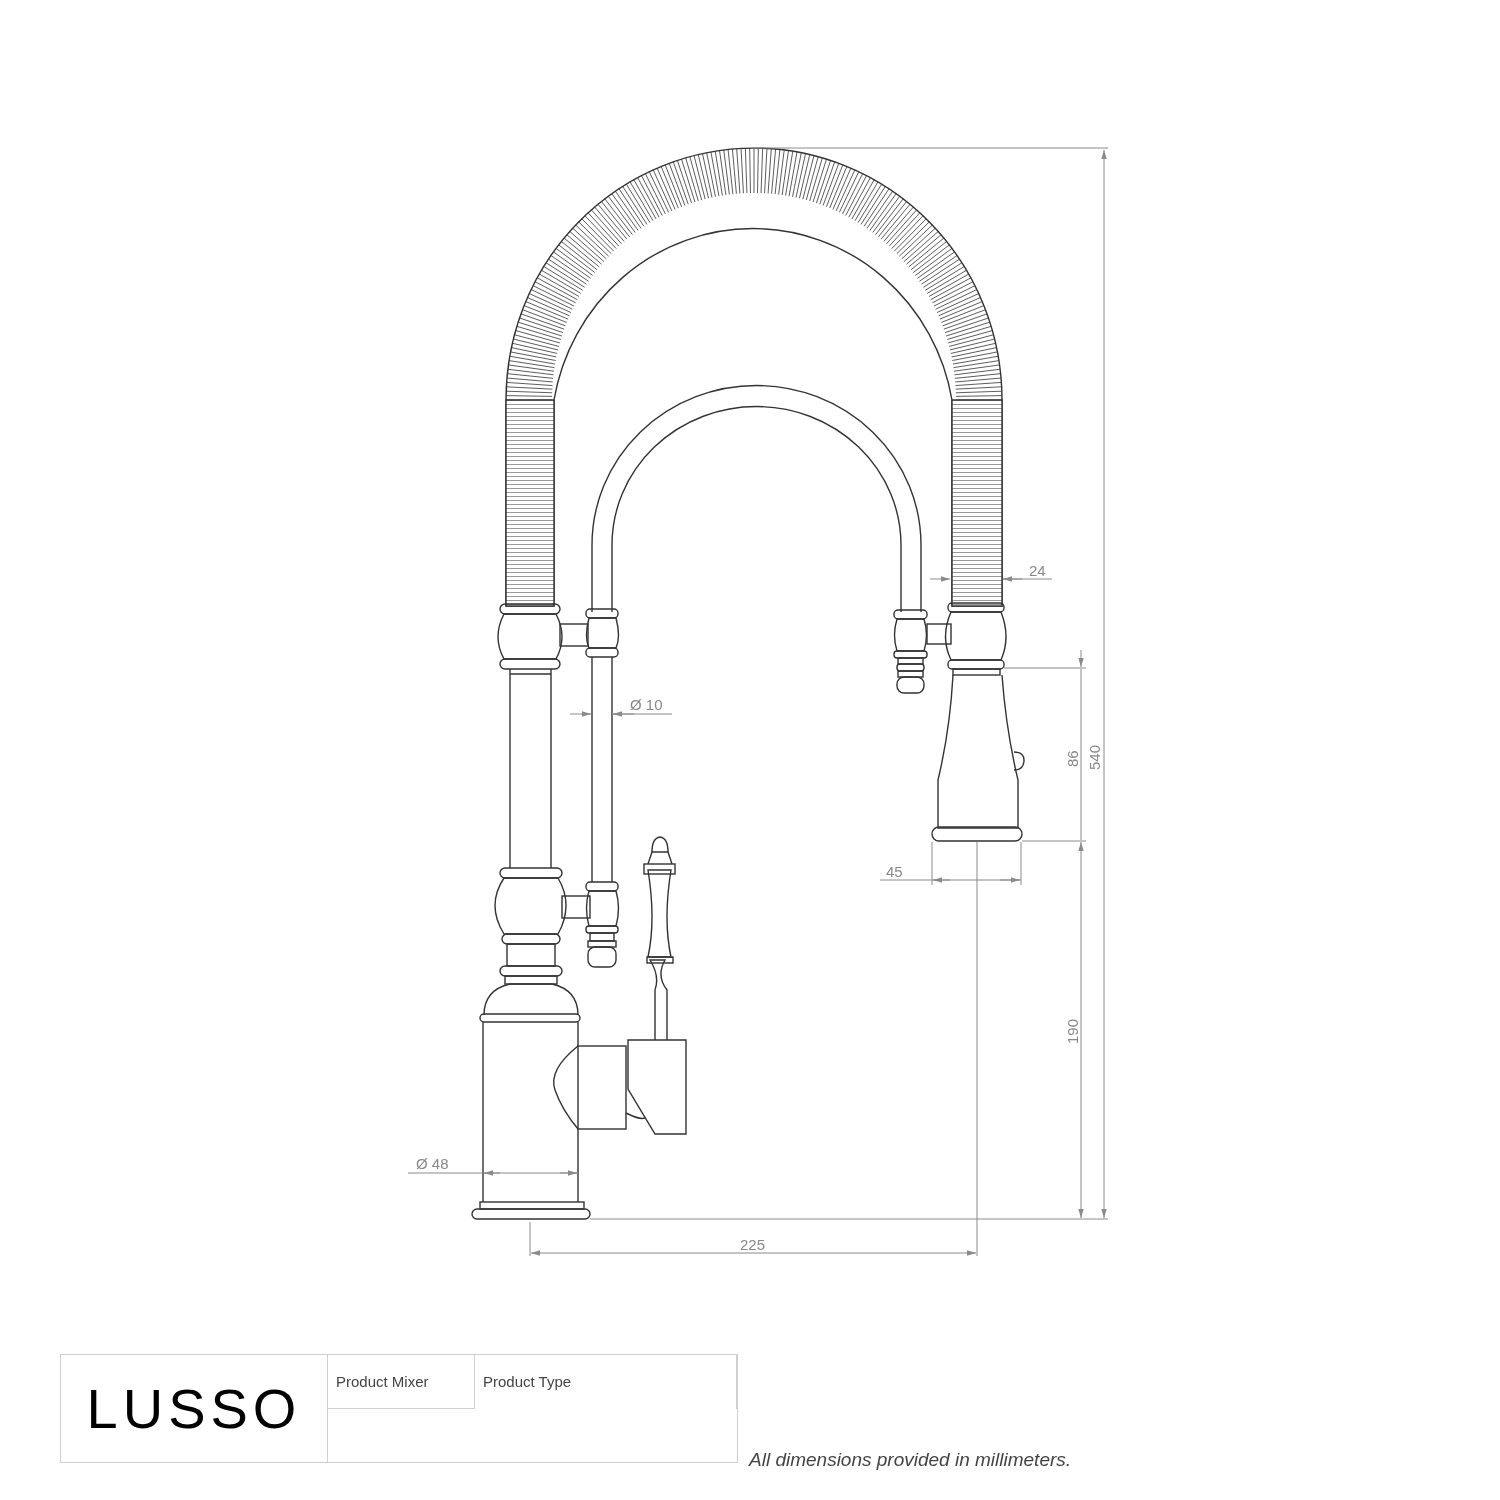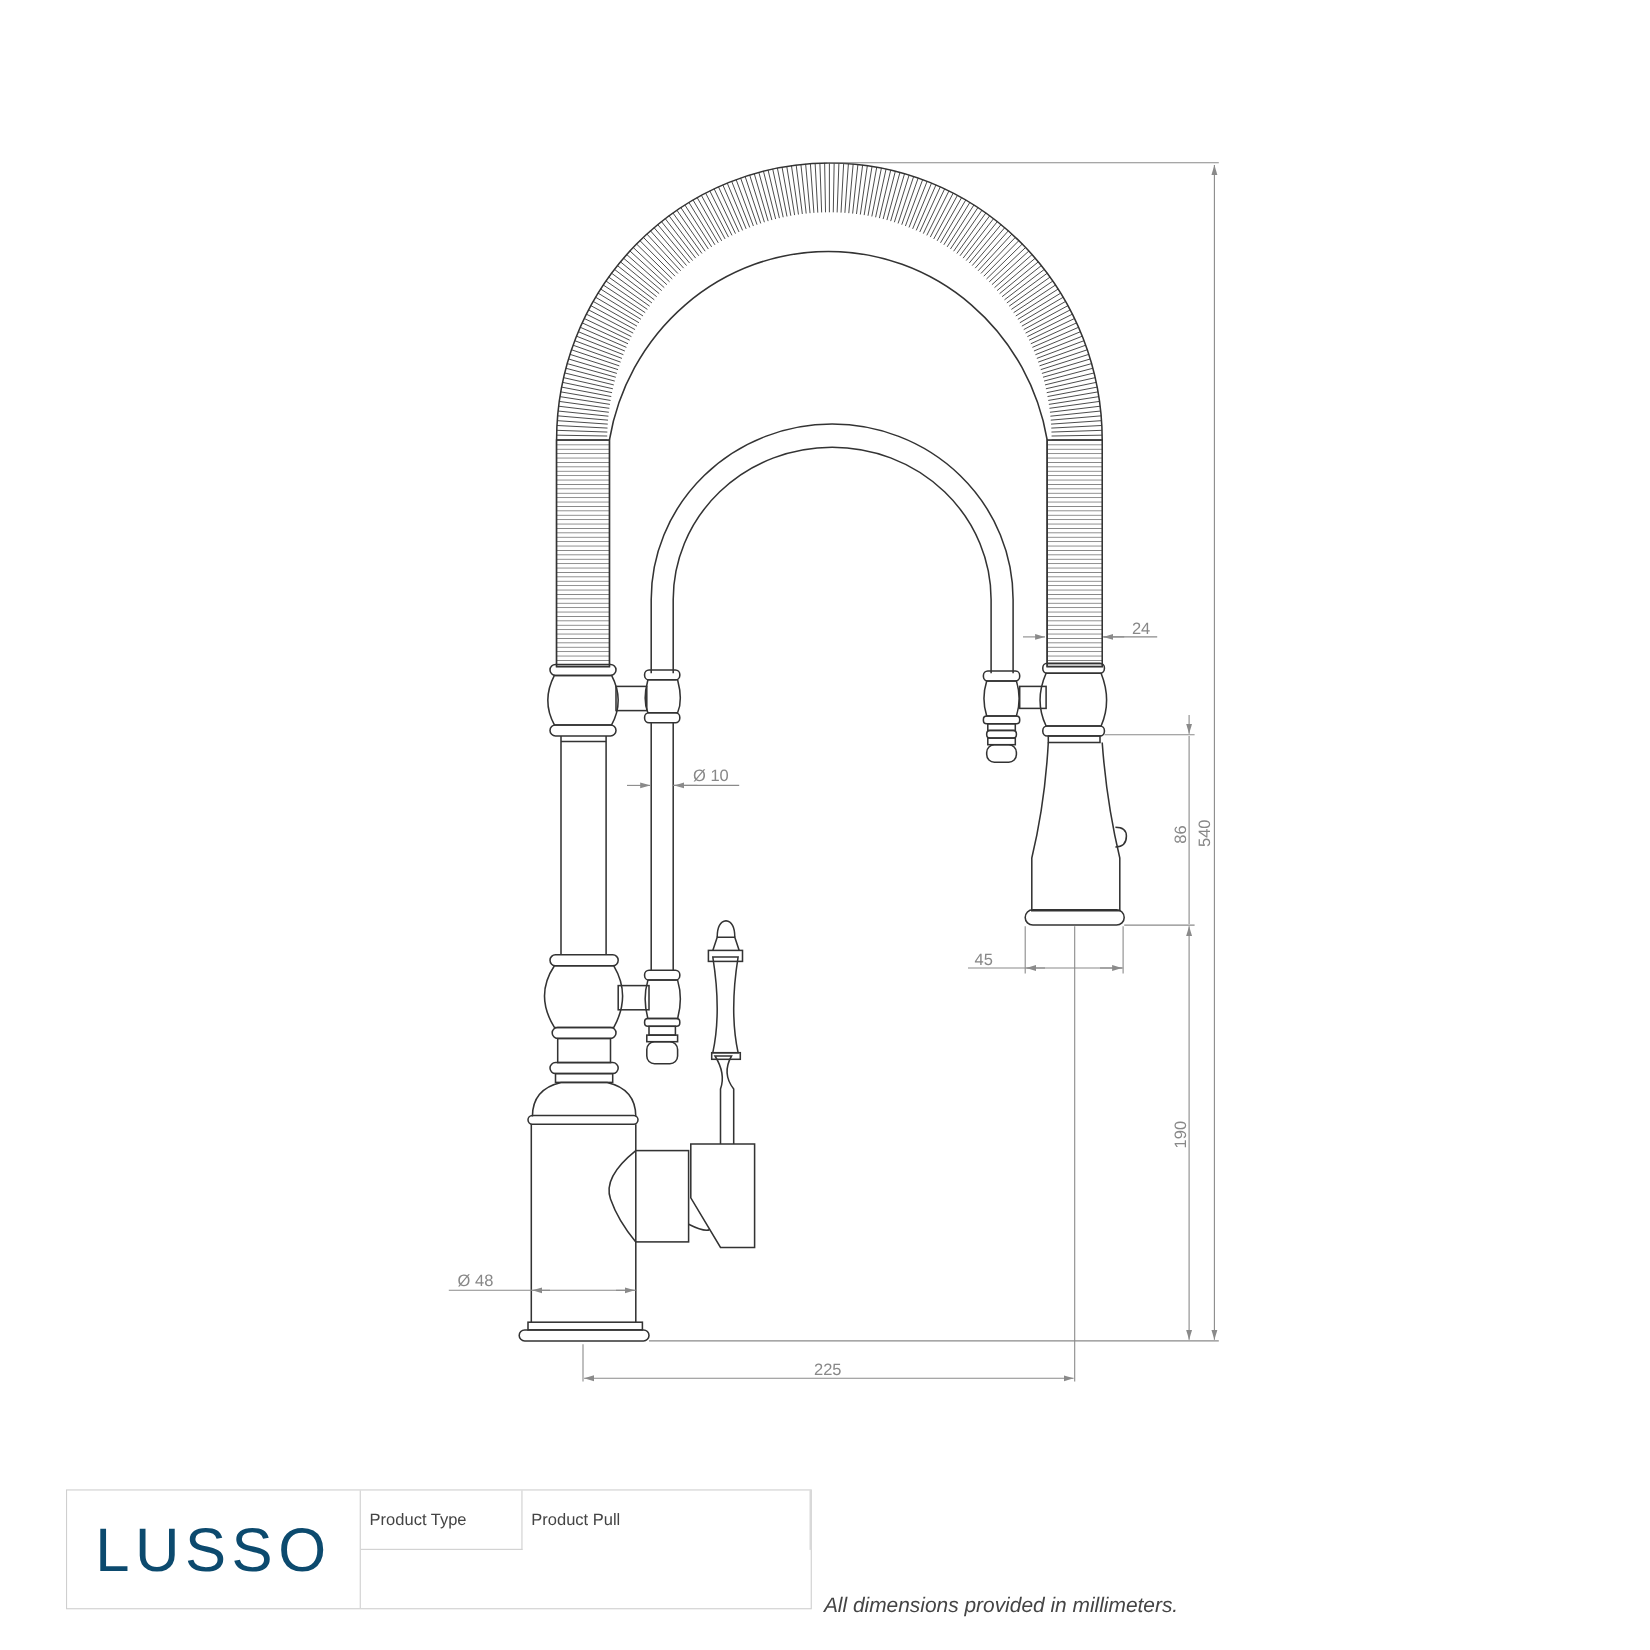--- a/index.html
+++ b/index.html
@@ -2,21 +2,21 @@
 <html><head>
 <meta charset="utf-8">
 <style>
   html,body{margin:0;padding:0;background:#fff;}
   body{width:1500px;height:1500px;position:relative;overflow:hidden;font-family:"Liberation Sans",sans-serif;}
   #drawing{position:absolute;left:0;top:0;width:1500px;height:1500px;}
   .ln{fill:none;stroke:#333;stroke-width:1.4;}
   .dm{fill:none;stroke:#8a8a8a;stroke-width:1;}
   .dtext{font-family:"Liberation Sans",sans-serif;font-size:15px;fill:#888;}
   .titleblock{position:absolute;left:60px;top:1354px;width:678px;height:109px;border:1.5px solid #cfcfcf;box-sizing:border-box;display:grid;grid-template-columns:267px 147px 1fr;grid-template-rows:1fr 1fr;}
-  .tb-logo{grid-row:1/3;grid-column:1;border-right:1.5px solid #cfcfcf;display:flex;align-items:center;justify-content:center;font-size:56px;letter-spacing:5px;font-weight:500;color:#0c4a6e;}
+  .tb-logo{grid-row:1/3;grid-column:1;border-right:1.5px solid #cfcfcf;display:flex;align-items:center;justify-content:center;font-size:56px;letter-spacing:5px;font-weight:500;color:#000000;}
   .tb-cell{display:flex;align-items:center;padding-left:8px;font-size:15px;color:#444;border-right:1.5px solid #cfcfcf;}
   .tb-cell.r{border-right:none;}
   .tb-cell.top{border-bottom:1.5px solid #cfcfcf;}
   .note{position:absolute;left:749px;top:1449px;font-size:19px;font-style:italic;color:#444;}
 </style>
 </head>
 <body>
 
 <svg id="drawing" viewBox="0 0 1500 1500" xmlns="http://www.w3.org/2000/svg">
   <defs>
@@ -351,16 +351,16 @@
   <text class="dtext" transform="translate(1078,767) rotate(-90)">86</text>
   <text class="dtext" transform="translate(1100,770) rotate(-90)">540</text>
   <text class="dtext" x="886" y="877">45</text>
   <text class="dtext" transform="translate(1078,1044) rotate(-90)">190</text>
   <text class="dtext" x="416" y="1169">Ø 48</text>
   <text class="dtext" x="740" y="1250">225</text>
 </svg>
 
 <div class="titleblock">
   <div class="tb-logo">LUSSO</div>
-  <div class="tb-cell top">Product Type</div>
-  <div class="tb-cell">Product Pull</div>
+  <div class="tb-cell top">Product Mixer</div>
+  <div class="tb-cell">Product Type</div>
 </div>
 <div class="note">All dimensions provided in millimeters.</div>
 
 </body></html>

